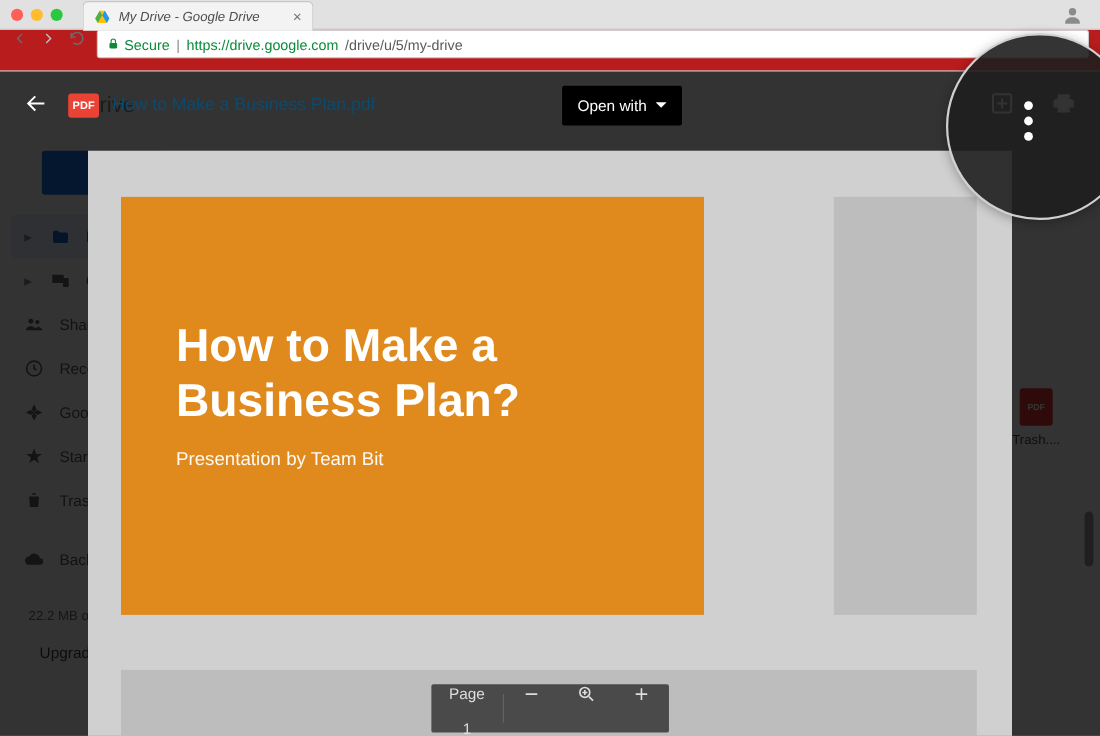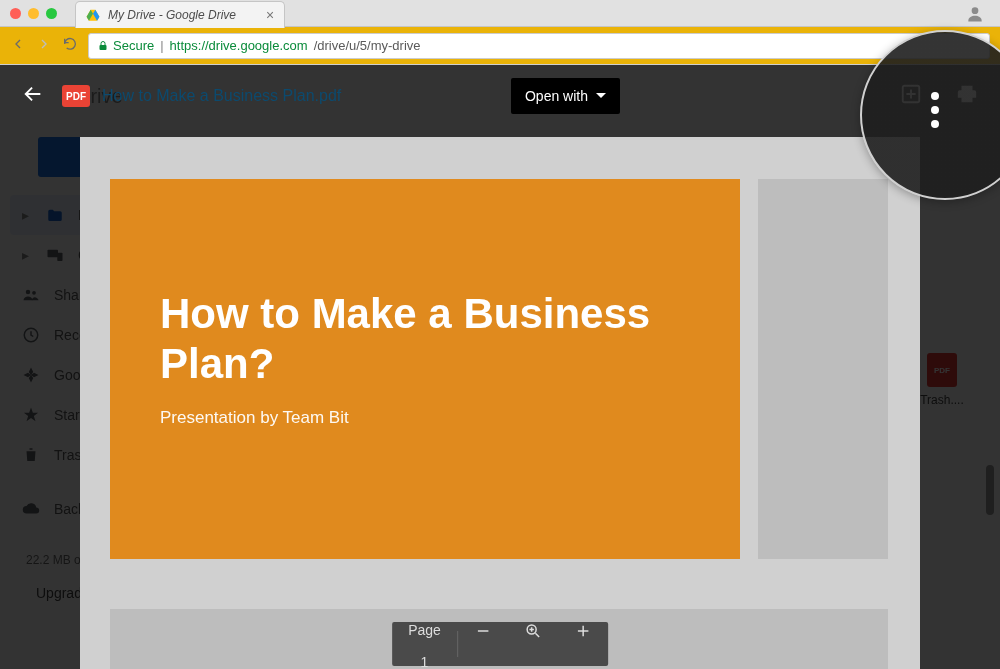--- a/index.html
+++ b/index.html
@@ -39,22 +39,22 @@
     width:14px; height:14px; position:relative;
   }
   .drive-tab-icon svg { width:14px; height:14px; }
   .tab-close { margin-left:auto; color:#777; font-size:14px; line-height:1; }
   .acct-icon {
     position:absolute; right:15px; top:4px;
     color:#8b8b8b;
   }
 
   .addrbar {
-    height: 38px; background:#eab308;
-    display:flex; align-items:center;
+    height: 38px; background:#b91c1c;
+    display:flex; 
     padding: 0 10px; gap:10px;
     border-bottom:1px solid #cfcfcf;
   }
   .nav-icons { display:flex; gap:10px; color:#6b6b6b; }
   .nav-icons svg { width:16px; height:16px; }
   .urlbox {
     flex:1; height:26px; background:#fff; border:1px solid #ccc;
     border-radius:3px;
     display:flex; align-items:center;
     padding:0 8px; font-size:13px; gap:6px;
@@ -157,21 +157,21 @@
     top:137px; left:80px;
     width:840px;
     bottom:0;
     background:#d0d0d0;
     z-index:8;
     overflow:hidden;
   }
   .slide {
     position:absolute;
     top:42px; left:30px;
-    width:630px; height:380px;
+    width:530px; height:380px;
     background:#e08a1e;
     padding: 110px 50px 0 50px;
   }
   .slide h1 { color:#fff; font-size:42px; font-weight:600; line-height:1.2; }
   .slide p { color:#fff; font-size:17px; margin-top:18px; opacity:0.95;}
   .thumb {
     position:absolute; top:42px; left:678px;
     width:130px; height:380px; background:#bdbdbd;
   }
   .next-page {

